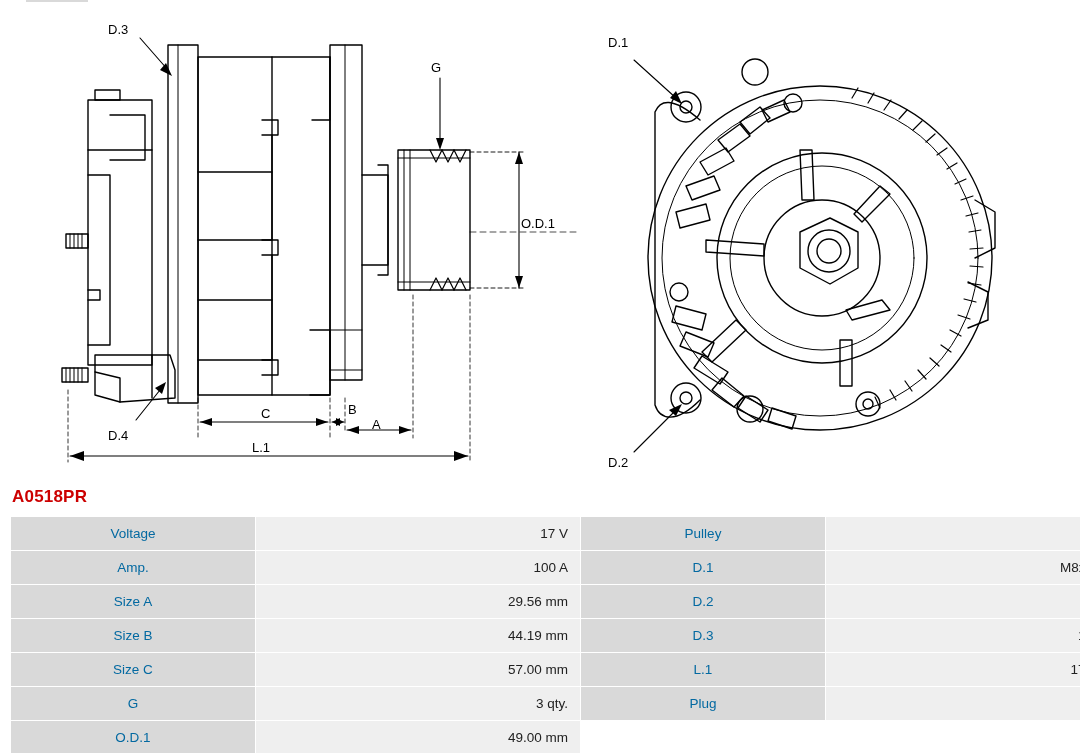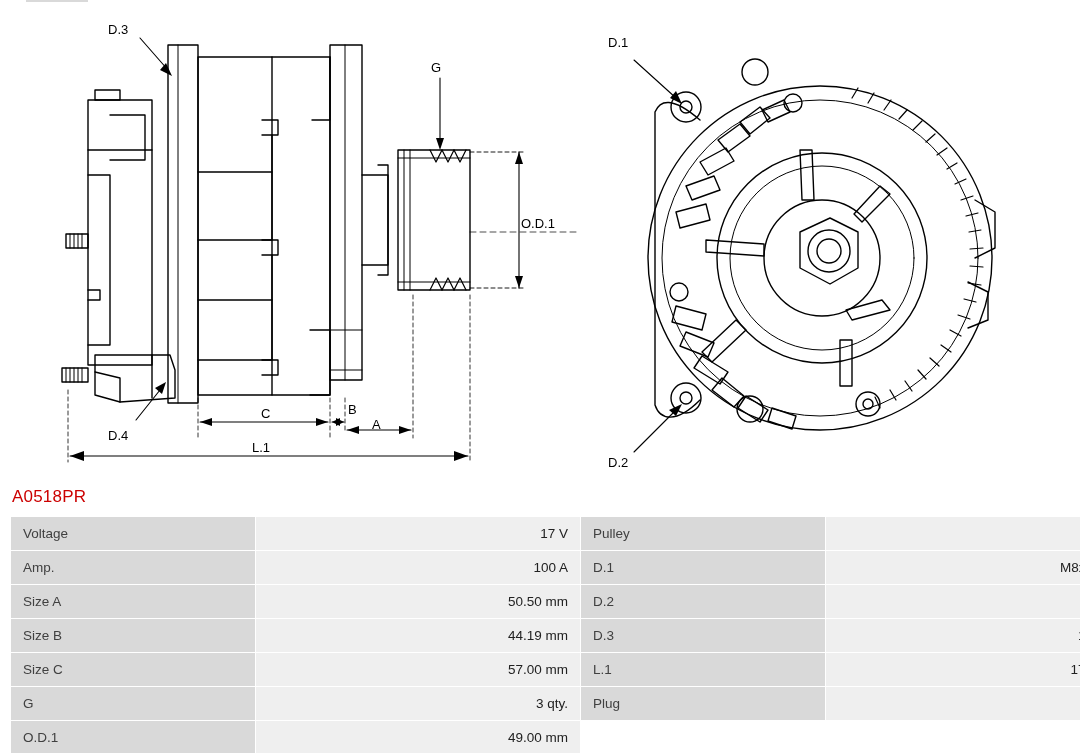--- a/index.html
+++ b/index.html
@@ -29,40 +29,41 @@
     display: block;
   }
   .part-number {
     position: absolute;
     left: 12px;
     top: 487px;
     font-size: 17px;
     color: #cc0000;
     font-family: "Liberation Sans", sans-serif;
     letter-spacing: 0.2px;
+    font-weight: bold;
   }
   .spec-table {
     position: absolute;
     left: 10px;
     top: 516px;
     width: 1060px;
     border-collapse: collapse;
     table-layout: fixed;
     font-size: 13.5px;
   }
   .spec-table td {
     height: 33px;
     padding: 0 12px;
     border: 1px solid #ffffff;
     vertical-align: middle;
   }
   .label-cell {
     background: #d9d9d9;
-    text-align: left;
-    color: #404040;
+    text-align: center;
+    color: #0369a1;
     width: 220px;
   }
   .value-cell {
     background: #efefef;
     text-align: right;
     color: #222222;
     width: 300px;
   }
   .empty-cell {
     background: #ffffff;
@@ -268,21 +269,21 @@
         <td class="value-cell">AP</td>
       </tr>
       <tr>
         <td class="label-cell">Amp.</td>
         <td class="value-cell">100 A</td>
         <td class="label-cell">D.1</td>
         <td class="value-cell">M8x1.25 mm</td>
       </tr>
       <tr>
         <td class="label-cell">Size A</td>
-        <td class="value-cell">50.50 mm</td>
+        <td class="value-cell">29.56 mm</td>
         <td class="label-cell">D.2</td>
         <td class="value-cell">11.00 mm</td>
       </tr>
       <tr>
         <td class="label-cell">Size B</td>
         <td class="value-cell">44.19 mm</td>
         <td class="label-cell">D.3</td>
         <td class="value-cell">10.50 mm</td>
       </tr>
       <tr>

